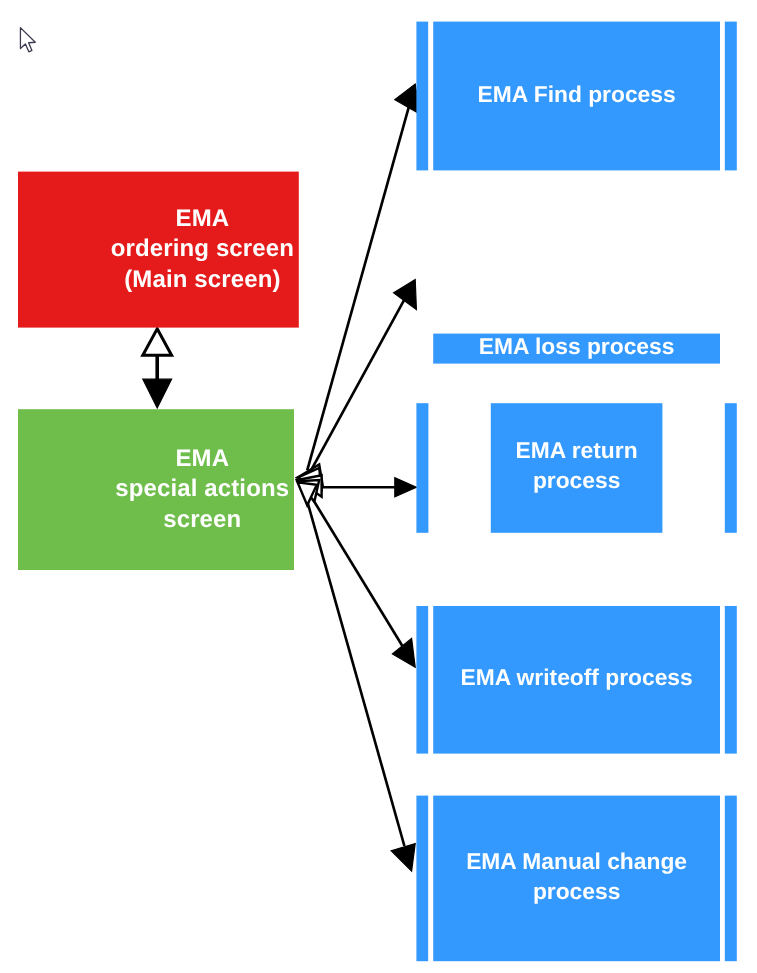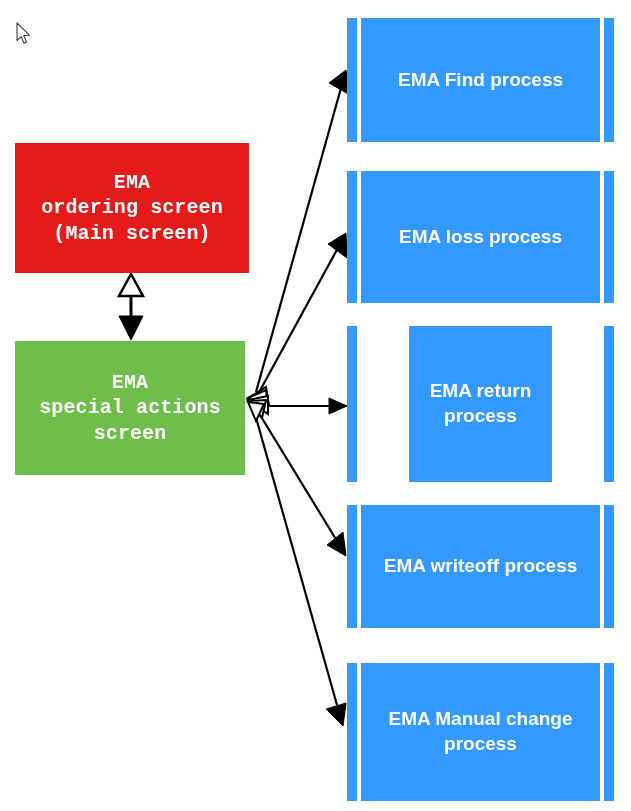--- a/index.html
+++ b/index.html
@@ -23,27 +23,26 @@
     top: 0;
     width: 631px;
     height: 811px;
     pointer-events: none;
   }
   .node {
     position: absolute;
     box-sizing: border-box;
     display: flex;
     align-items: center;
-    justify-content: center;
+    justify-content: flex-end;
     text-align: center;
     color: #ffffff;
     font-weight: bold;
     line-height: 1.28;
     letter-spacing: 0.1px;
-    font-family: Liberation Mono, monospace;
   }
   .node .label {
     display: block;
     white-space: pre-line;
     padding: 0 4px;
   }
   
   #node-ordering {
     left: 15px;
     top: 143px;
@@ -85,22 +84,22 @@
     display: flex;
     align-items: center;
     justify-content: center;
     text-align: center;
     color: #ffffff;
     font-weight: bold;
     font-size: 19px;
     line-height: 1.30;
   }
   #proc-find      { top: 18px;  height: 124px; }
-  #proc-loss      { top: 171px; height: 132px; }
-  #proc-return    { top: 326px; height: 156px; gap: 24px; }
+  #proc-loss      { top: 171px; height: 132px; align-items: flex-end; }
+  #proc-return    { top: 336px; height: 108px; gap: 24px; }
   #proc-writeoff  { top: 505px; height: 123px; }
   #proc-manual    { top: 663px; height: 138px; }
 
   #cursor {
     position: absolute;
     left: 16px;
     top: 22px;
     width: 16px;
     height: 24px;
   }

